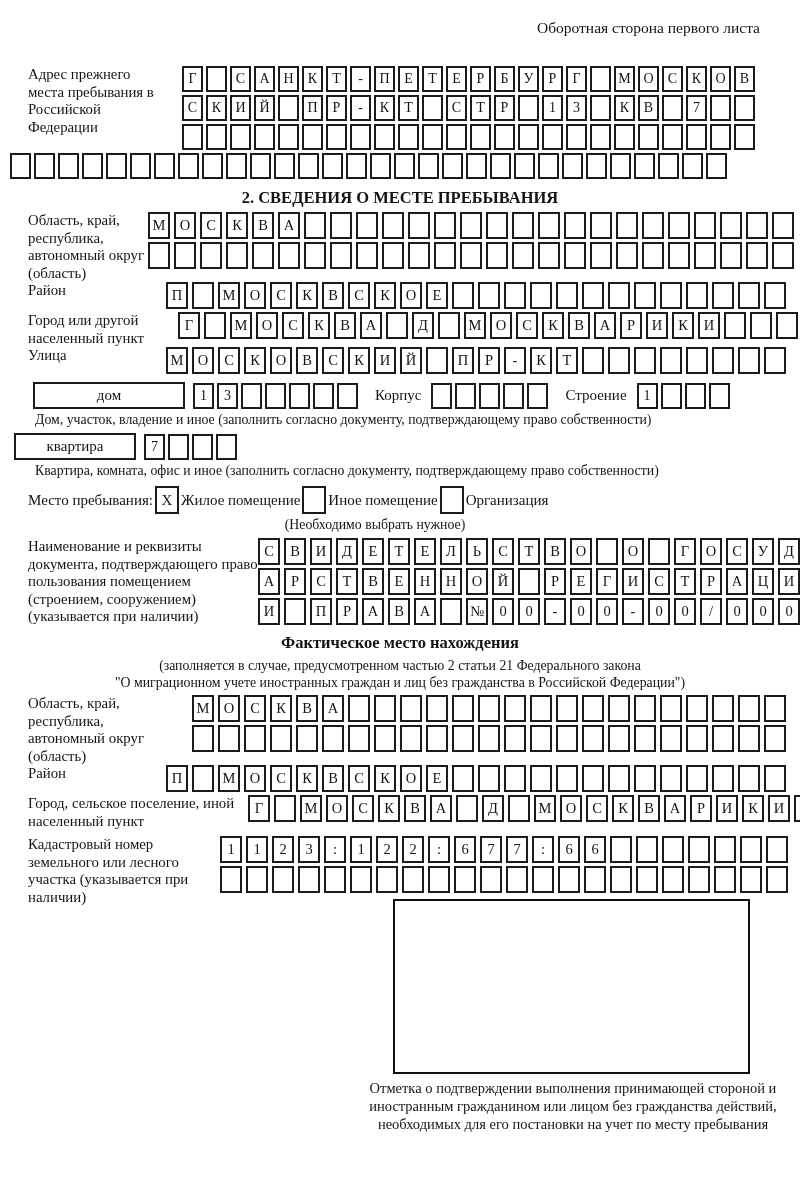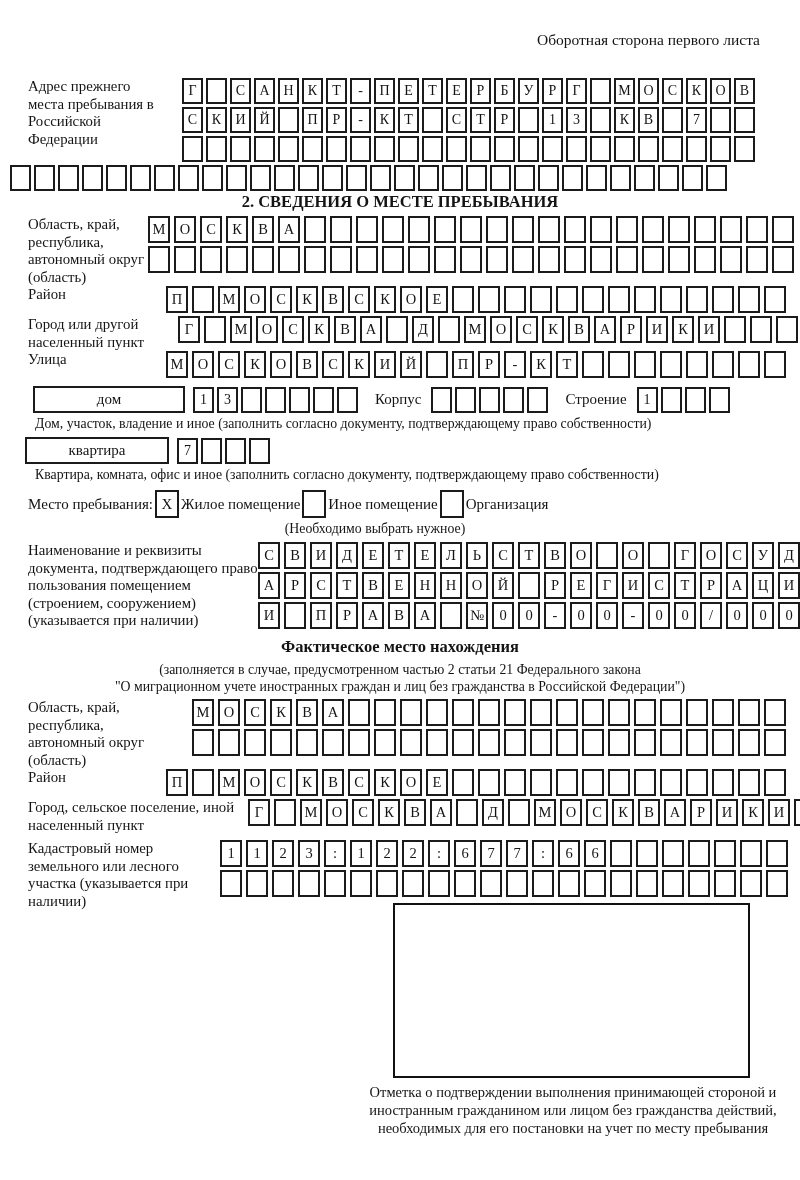--- a/index.html
+++ b/index.html
@@ -1,18 +1,18 @@
 <!DOCTYPE html>
 <html><head>
 <meta charset="utf-8">
 <style>
   * { margin:0; padding:0; box-sizing:border-box; }
   html,body { background:#ffffff; }
   body { width:800px; font-family:"Liberation Serif", serif; color:#141414; }
-  .sheet { width:800px; height:1180px; padding:24px 10px 10px 10px; overflow:hidden; background:#fff; }
+  .sheet { width:800px; height:1180px; padding:12px 10px 10px 10px; overflow:hidden; background:#fff; }
 
   .header-note { text-align:right; font-size:15.5px; line-height:20px; padding-right:30px; margin-top:6px; margin-bottom:28px; }
 
   .frow { display:flex; align-items:flex-start; }
   .flabel { font-size:14.8px; line-height:17.5px; padding-left:18px; flex-shrink:0; }
   .w135 { width:148px; } .w125 { width:138px; } .w150 { width:168px; }
   .w225 { width:248px; } .w160 { width:172px; } .w230 { width:238px;font-family:Liberation Serif, serif; }
   .w200 { width:210px; height:60px; overflow:visible; }
 
   .fgrids { margin-left:auto; display:flex; flex-direction:column; align-items:flex-end; }
@@ -26,27 +26,27 @@
 
   .cell { width:22px; height:27px; border:2px solid #1b1b1b; margin-right:4px;
           display:inline-flex; align-items:center; justify-content:center;
           font-size:14.5px; line-height:1; flex-shrink:0; background:#fff; }
   .g-sm .cell { width:21px; height:26px; margin-right:3px; font-size:14px; }
 
   .caption { font-size:13.8px; line-height:17px; text-align:center; margin-top:2px; }
   .caption.left { text-align:left; padding-left:25px; margin-bottom:3px; }
   .stay-cap { width:560px; margin-left:85px; }
 
-  .sec-title { text-align:center; font-weight:bold; font-size:16.5px; line-height:21px; margin-top:0; margin-bottom:4px; }
+  .sec-title { text-align:center; font-weight:bold; font-size:16.5px; line-height:21px; margin-top:8px; margin-bottom:4px; }
 
   .house-row { display:flex; align-items:center; margin-top:5px; }
   .named-box { border:2px solid #1b1b1b; height:27px; display:flex; align-items:center;
                justify-content:center; font-size:15px; background:#fff; }
   .named-box.dom { width:152px; margin-left:23px; }
-  .named-box.kv  { width:144px; margin-left:15px; }
+  .named-box.kv  { width:122px; margin-left:4px; }
   .inline-label { font-size:15px; margin-left:14px; margin-right:2px; }
 
   .stay-row { display:flex; align-items:center; gap:2px; font-size:15px; padding-left:18px; margin-top:7px; }
   .checkbox { width:24px; height:28px; border:2px solid #1b1b1b; display:flex; align-items:center;
               justify-content:center; font-size:15px; flex-shrink:0; background:#fff; }
 
   .mt4 { margin-top:4px; } .mt6 { margin-top:6px; }
   .doc-block { margin-top:5px; }
 
   .fact-cap { font-size:13.8px; line-height:17px; text-align:center; }

